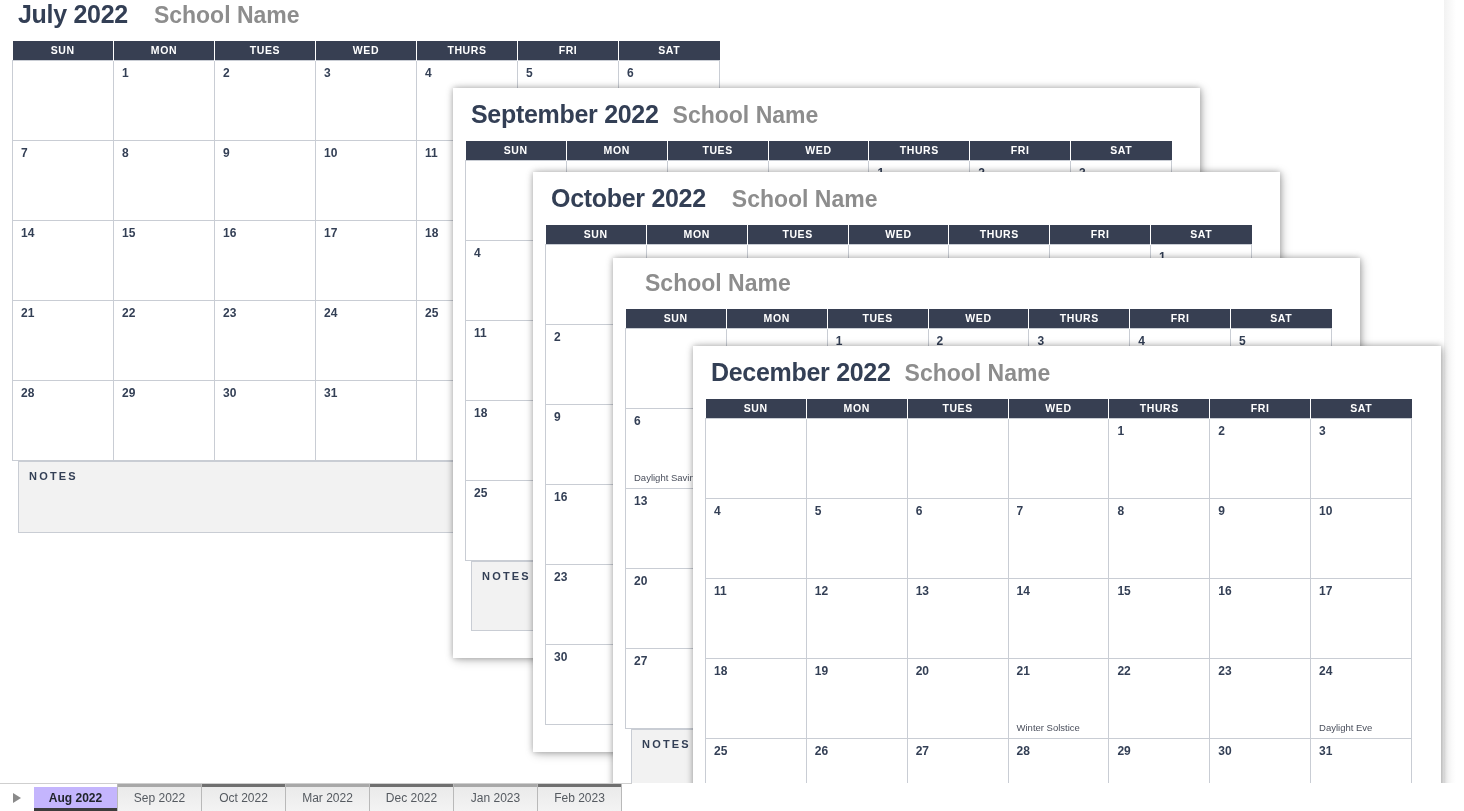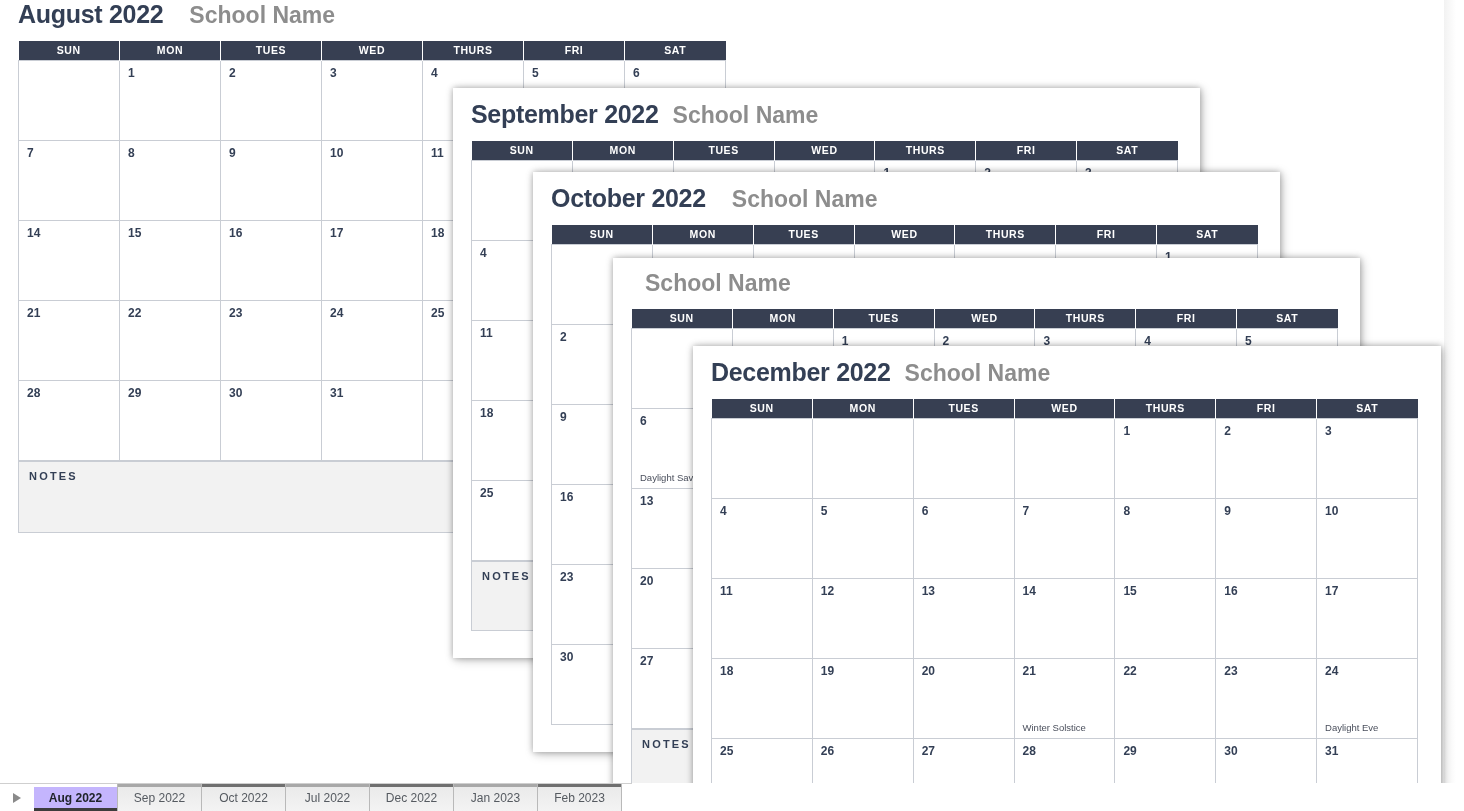--- a/index.html
+++ b/index.html
@@ -37,21 +37,21 @@
     font-weight: bold;
     color: #8d8d8d;
     margin-left: 26px;
     white-space: nowrap;
   }
   .title-tight .school-name { margin-left: 14px; }
 
   table.cal {
     border-collapse: collapse;
     table-layout: fixed;
-    margin-left: 18px;
+    margin-left: 12px;
     background: #fff;
   }
   table.cal th {
     background: #373f52;
     color: #ffffff;
     font-size: 10.5px;
     font-weight: bold;
     letter-spacing: 0.6px;
     height: 19px;
     border-right: 1px solid #ffffff;
@@ -170,21 +170,21 @@
     z-index: 60;
   }
 </style>
 </head>
 <body>
 
 <div id="stage">
 
   <div class="sheet" style="left:0px; top:-8px; width:760px; height:560px; box-shadow:none;">
     <div class="title-row" style="padding-top:8px;">
-      <span class="month-title">August 2022</span>
+      <span class="month-title">July 2022</span>
       <span class="school-name">School Name</span>
     </div>
     <table class="cal" style="width:708px;">
         <thead>
           <tr>
             <th>SUN</th>
             <th>MON</th>
             <th>TUES</th>
             <th>WED</th>
             <th>THURS</th>
@@ -841,20 +841,20 @@
   <div id="right-edge"></div>
 
   <div id="tabbar">
     <div id="tabbar-strip">
       <div class="tab-nav">
         <span class="tri"></span>
       </div>
     <div class="tab active">Aug 2022</div>
         <div class="tab">Sep 2022</div>
         <div class="tab alt">Oct 2022</div>
-        <div class="tab">Jul 2022</div>
+        <div class="tab">Mar 2022</div>
         <div class="tab alt">Dec 2022</div>
         <div class="tab">Jan 2023</div>
         <div class="tab alt">Feb 2023</div>
       </div>
   </div>
 
 </div>
 
 </body></html>

